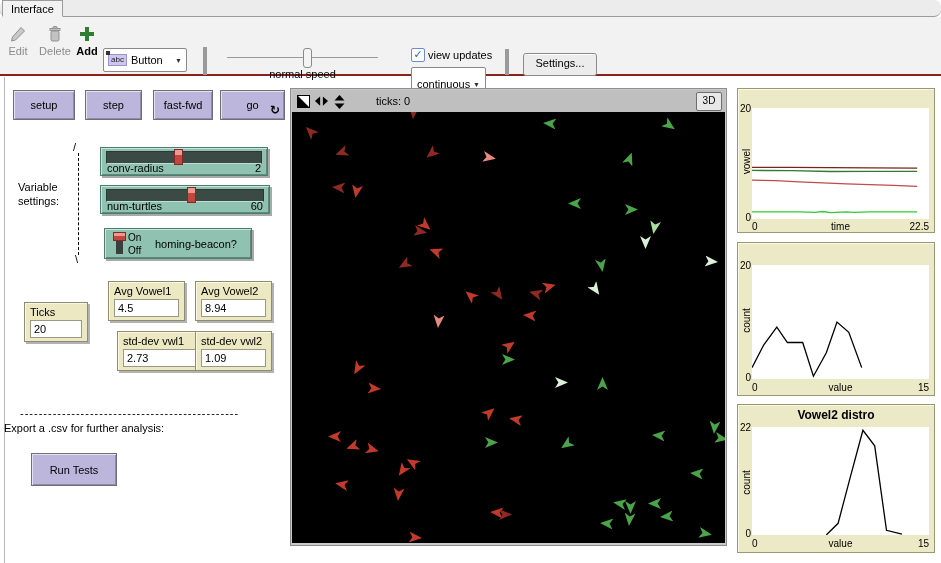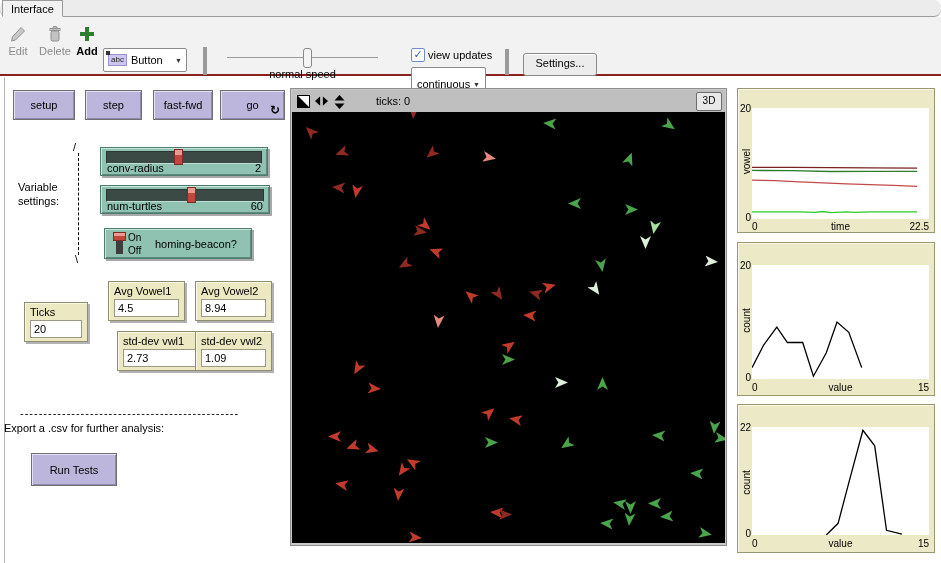--- a/index.html
+++ b/index.html
@@ -328,20 +328,21 @@
     <svg class="plot-svg" viewBox="0 0 177 114" preserveAspectRatio="none">
         <polyline points="0.0,102.6 11.8,79.8 24.8,62.1 35.4,77.5 50.7,77.5 61.4,111.2 74.3,87.8 85.0,57.0 96.8,67.3 109.7,102.6" fill="none" stroke="#000000" stroke-width="1.3"></polyline>
       </svg>
   </div>
   <div class="ptick" style="left:14px;top:139px;">0</div>
   <div class="ptick xr" style="left:161px;top:139px;width:30px;">15</div>
   <div class="ptick xc" style="left:14px;top:139px;width:177px;">value</div>
 </div>
 
 <div class="plot" style="top:404px;height:149px;">
+  <div class="plot-title">Vowel2 distro</div>
   <div class="ptick yt" style="left:0;top:17px;">22</div>
   <div class="ptick yt" style="left:0;top:123px;">0</div>
   <div class="ylab" style="left:-22px;top:72px;">count</div>
   <div class="plot-area" style="left:14px;top:22px;width:177px;height:108px;">
     <svg class="plot-svg" viewBox="0 0 177 108" preserveAspectRatio="none">
         <polyline points="74.3,108.0 86.1,96.3 97.9,51.7 110.9,3.3 122.7,18.8 134.5,103.3 149.9,107.1" fill="none" stroke="#000000" stroke-width="1.3"></polyline>
       </svg>
   </div>
   <div class="ptick" style="left:14px;top:133px;">0</div>
   <div class="ptick xr" style="left:161px;top:133px;width:30px;">15</div>

